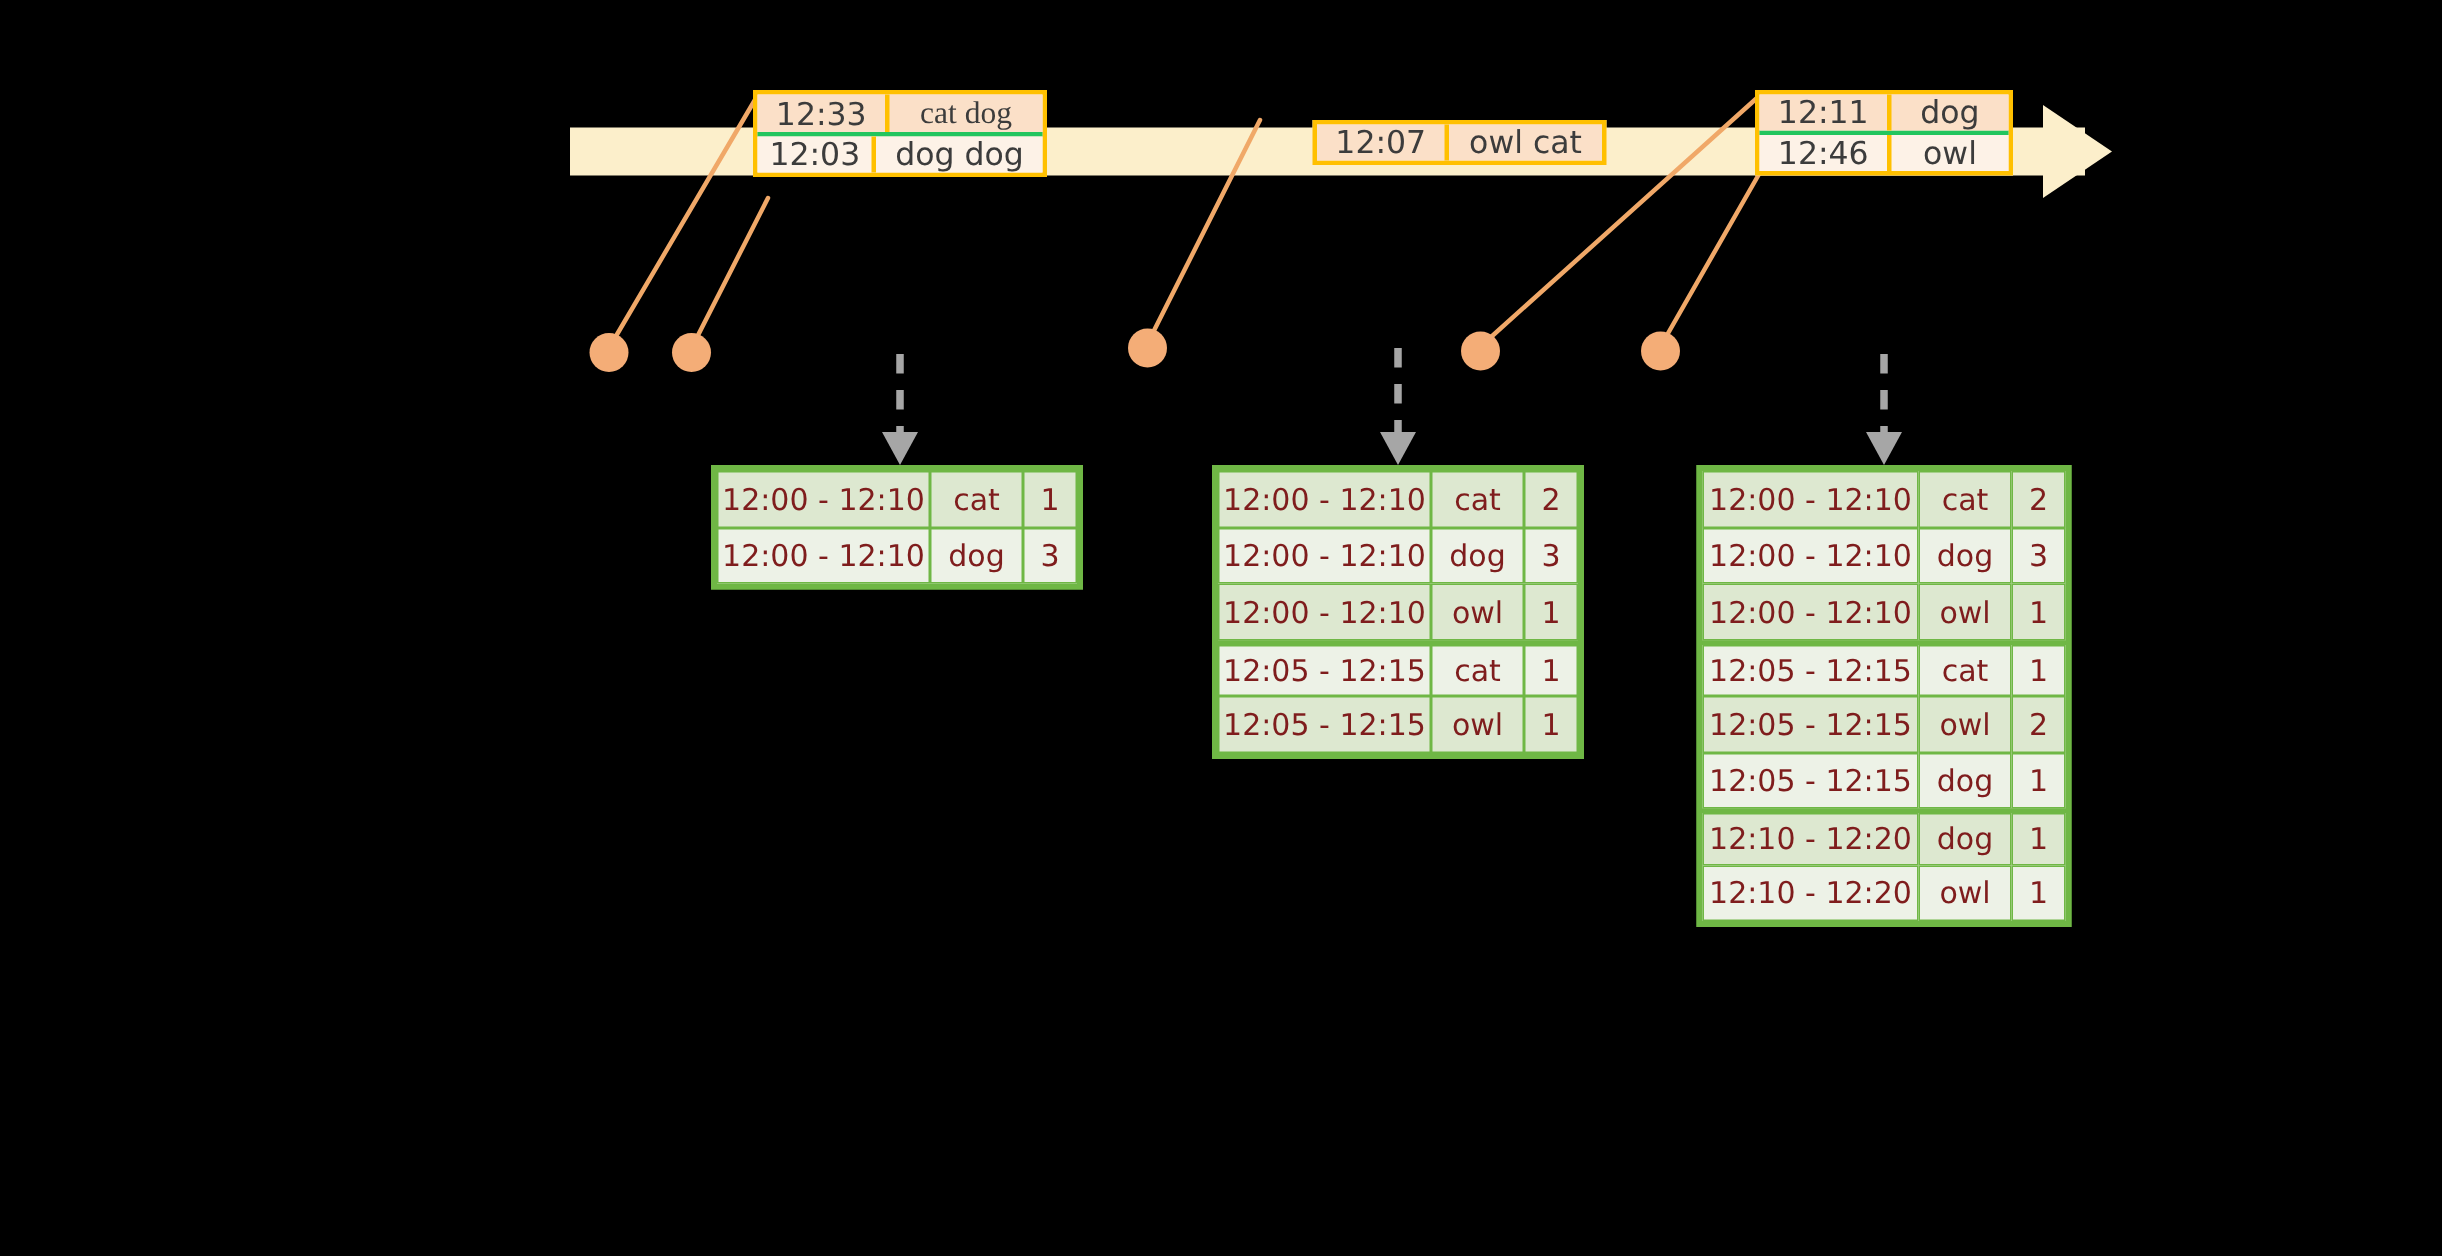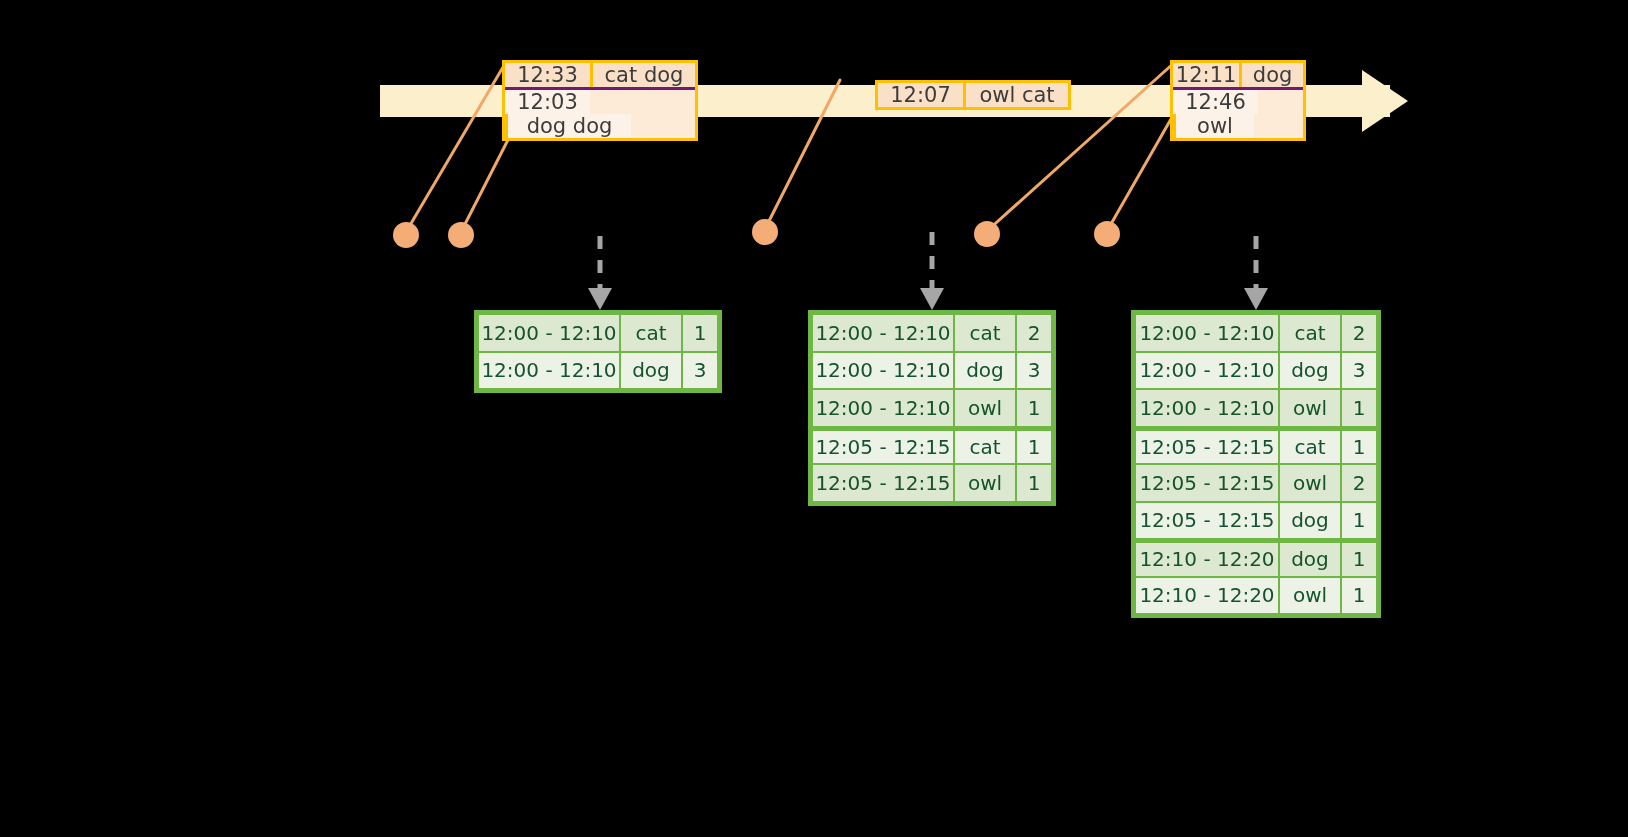--- a/index.html
+++ b/index.html
@@ -5,34 +5,34 @@
   html,body{margin:0;padding:0;background:#000;}
   body{width:1628px;height:837px;position:relative;overflow:hidden;
        font-family:"DejaVu Sans","Liberation Sans",sans-serif;}
   #stage{position:absolute;left:0;top:0;width:1628px;height:837px;background:#000;}
   svg.layer{position:absolute;left:0;top:0;width:1628px;height:837px;pointer-events:none;}
 
   
   .evt-group{position:absolute;border:3px solid #FFC000;background:#FDEBD8;
              box-sizing:border-box;}
   .evt-row{display:flex;box-sizing:border-box;}
-  .evt-row + .evt-row{border-top:3px solid #701a75;flex-direction:column;}
+  .evt-row + .evt-row{border-top:3px solid #22c55e;}
   .evt-row.shade .cell{background:#FBE0C8;}
   .evt-row.plain .cell{background:#FDF2E7;}
   .evt-cell{box-sizing:border-box;display:flex;align-items:center;justify-content:center;
             color:#3c3c3c;font-size:21px;white-space:nowrap;}
   .evt-cell.time{width:85px;}
   .evt-cell.val{border-left:3px solid #FFC000;}
 
   
   .gtable{position:absolute;border:4px solid #6FB745;box-sizing:border-box;
           background:#6FB745;display:flex;flex-direction:column;}
   .grow{display:flex;height:37.5px;box-sizing:border-box;}
   .gcell{box-sizing:border-box;display:flex;align-items:center;justify-content:center;
-         color:#14532d;font-size:20px;white-space:nowrap;
+         color:#7f1d1d;font-size:20px;white-space:nowrap;
          border:1.5px solid #6FB745;}
   .grow.a .gcell{background:#DDE8D0;}
   .grow.b .gcell{background:#EDF2E7;}
   .gcell.win{flex:0 0 auto;}
   .gcell.key{flex:0 0 auto;}
   .gcell.cnt{flex:0 0 auto;}
   .grp-sep{border-top:3px solid #6FB745;}
 </style>
 </head>
 <body>
@@ -74,36 +74,36 @@
       <g>
         <line x1="1256" y1="236" x2="1256" y2="288" stroke-dasharray="13,11"></line>
         <polygon points="1244,288 1268,288 1256,310" stroke="none"></polygon>
       </g>
     </g>
   </svg>
 
   <div class="evt-group" style="left:502px;top:60px;width:196px;">
     <div class="evt-row shade">
       <div class="evt-cell time cell">12:33</div>
-      <div class="evt-cell val cell" style="width:105px;">cat dog</div>
+      <div class="evt-cell val cell" style="width:105px;font-family:Liberation Serif, serif;">cat dog</div>
     </div>
     <div class="evt-row plain">
       <div class="evt-cell time cell">12:03</div>
       <div class="evt-cell val cell" style="width:126px;">dog dog</div>
     </div>
   </div>
 
   <div class="evt-group" style="left:835px;top:80px;width:196px;margin-left:40px;">
     <div class="evt-row shade">
       <div class="evt-cell time cell">12:07</div>
       <div class="evt-cell val cell" style="width:105px;">owl cat</div>
     </div>
   </div>
 
-  <div class="evt-group" style="left:1170px;top:60px;width:136px;">
+  <div class="evt-group" style="left:1170px;top:60px;width:172px;">
     <div class="evt-row shade">
       <div class="evt-cell time cell">12:11</div>
       <div class="evt-cell val cell" style="width:81px;">dog</div>
     </div>
     <div class="evt-row plain">
       <div class="evt-cell time cell">12:46</div>
       <div class="evt-cell val cell" style="width:81px;">owl</div>
     </div>
   </div>
 

